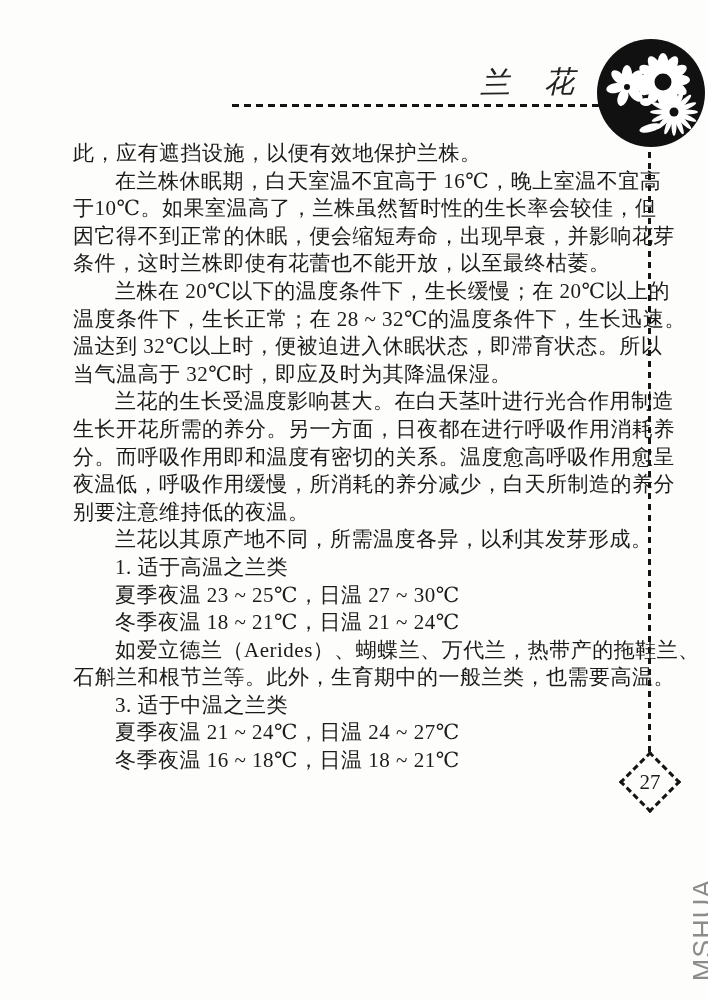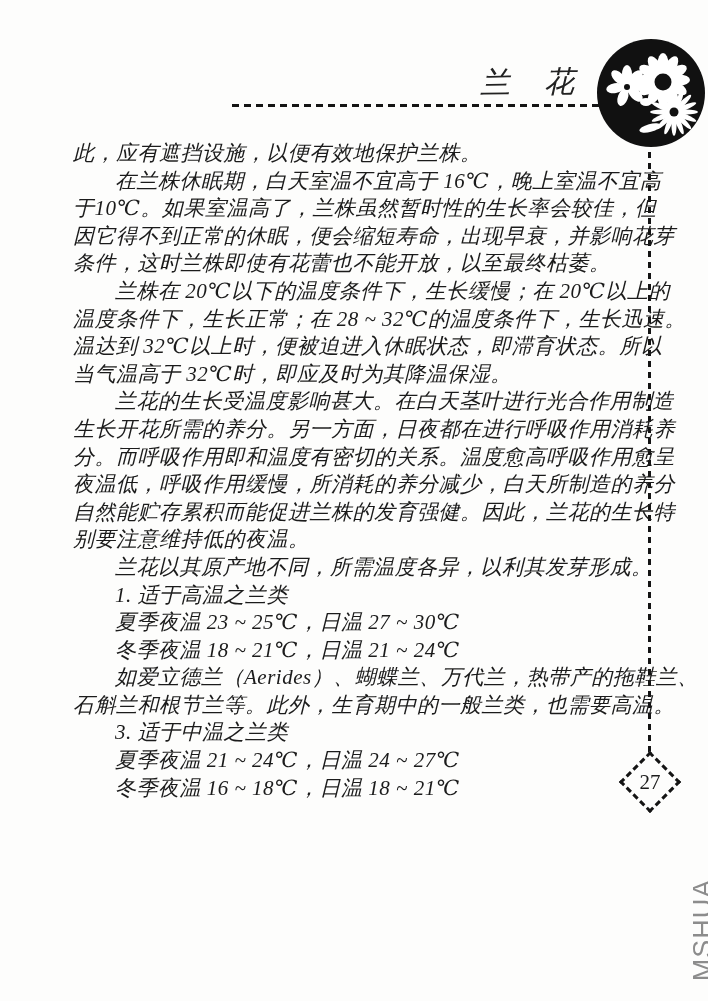--- a/index.html
+++ b/index.html
@@ -42,21 +42,21 @@
     transform:rotate(-45deg);font-size:21px;color:#1b1b1b;
     font-family:"Liberation Serif","DejaVu Serif",serif;
   }
 
   
   .body-text{
     position:absolute;left:41px;top:140px;width:566px;
     font-size:21px;line-height:27.6px;
     letter-spacing:0.5px;
   }
-  .body-text .line{white-space:nowrap;height:27.6px;font-style:italic;}
+  .body-text .line{white-space:nowrap;height:27.6px;}
   .body-text .line.indent{padding-left:42px;}
 
   
   .watermark{
     position:absolute;left:622px;top:912px;width:104px;height:36px;
     transform:rotate(-90deg);
     font-family:"Liberation Sans","DejaVu Sans",sans-serif;
     font-size:27px;color:#8c8c8c;letter-spacing:1px;text-align:center;
   }
 </style>
@@ -139,21 +139,20 @@
       <div class="line">因它得不到正常的休眠，便会缩短寿命，出现早衰，并影响花芽</div>
       <div class="line">条件，这时兰株即使有花蕾也不能开放，以至最终枯萎。</div>
       <div class="line indent">兰株在 20℃以下的温度条件下，生长缓慢；在 20℃以上的</div>
       <div class="line">温度条件下，生长正常；在 28 ~ 32℃的温度条件下，生长迅速。</div>
       <div class="line">温达到 32℃以上时，便被迫进入休眠状态，即滞育状态。所以</div>
       <div class="line">当气温高于 32℃时，即应及时为其降温保湿。</div>
       <div class="line indent">兰花的生长受温度影响甚大。在白天茎叶进行光合作用制造</div>
       <div class="line">生长开花所需的养分。另一方面，日夜都在进行呼吸作用消耗养</div>
       <div class="line">分。而呼吸作用即和温度有密切的关系。温度愈高呼吸作用愈呈</div>
       <div class="line">夜温低，呼吸作用缓慢，所消耗的养分减少，白天所制造的养分</div>
-      <div class="line">自然能贮存累积而能促进兰株的发育强健。因此，兰花的生长特</div>
       <div class="line">别要注意维持低的夜温。</div>
       <div class="line indent">兰花以其原产地不同，所需温度各异，以利其发芽形成。</div>
       <div class="line indent">1. 适于高温之兰类</div>
       <div class="line indent">夏季夜温 23 ~ 25℃，日温 27 ~ 30℃</div>
       <div class="line indent">冬季夜温 18 ~ 21℃，日温 21 ~ 24℃</div>
       <div class="line indent">如爱立德兰（Aerides）、蝴蝶兰、万代兰，热带产的拖鞋兰、</div>
       <div class="line">石斛兰和根节兰等。此外，生育期中的一般兰类，也需要高温。</div>
       <div class="line indent">3. 适于中温之兰类</div>
       <div class="line indent">夏季夜温 21 ~ 24℃，日温 24 ~ 27℃</div>
       <div class="line indent">冬季夜温 16 ~ 18℃，日温 18 ~ 21℃</div>

